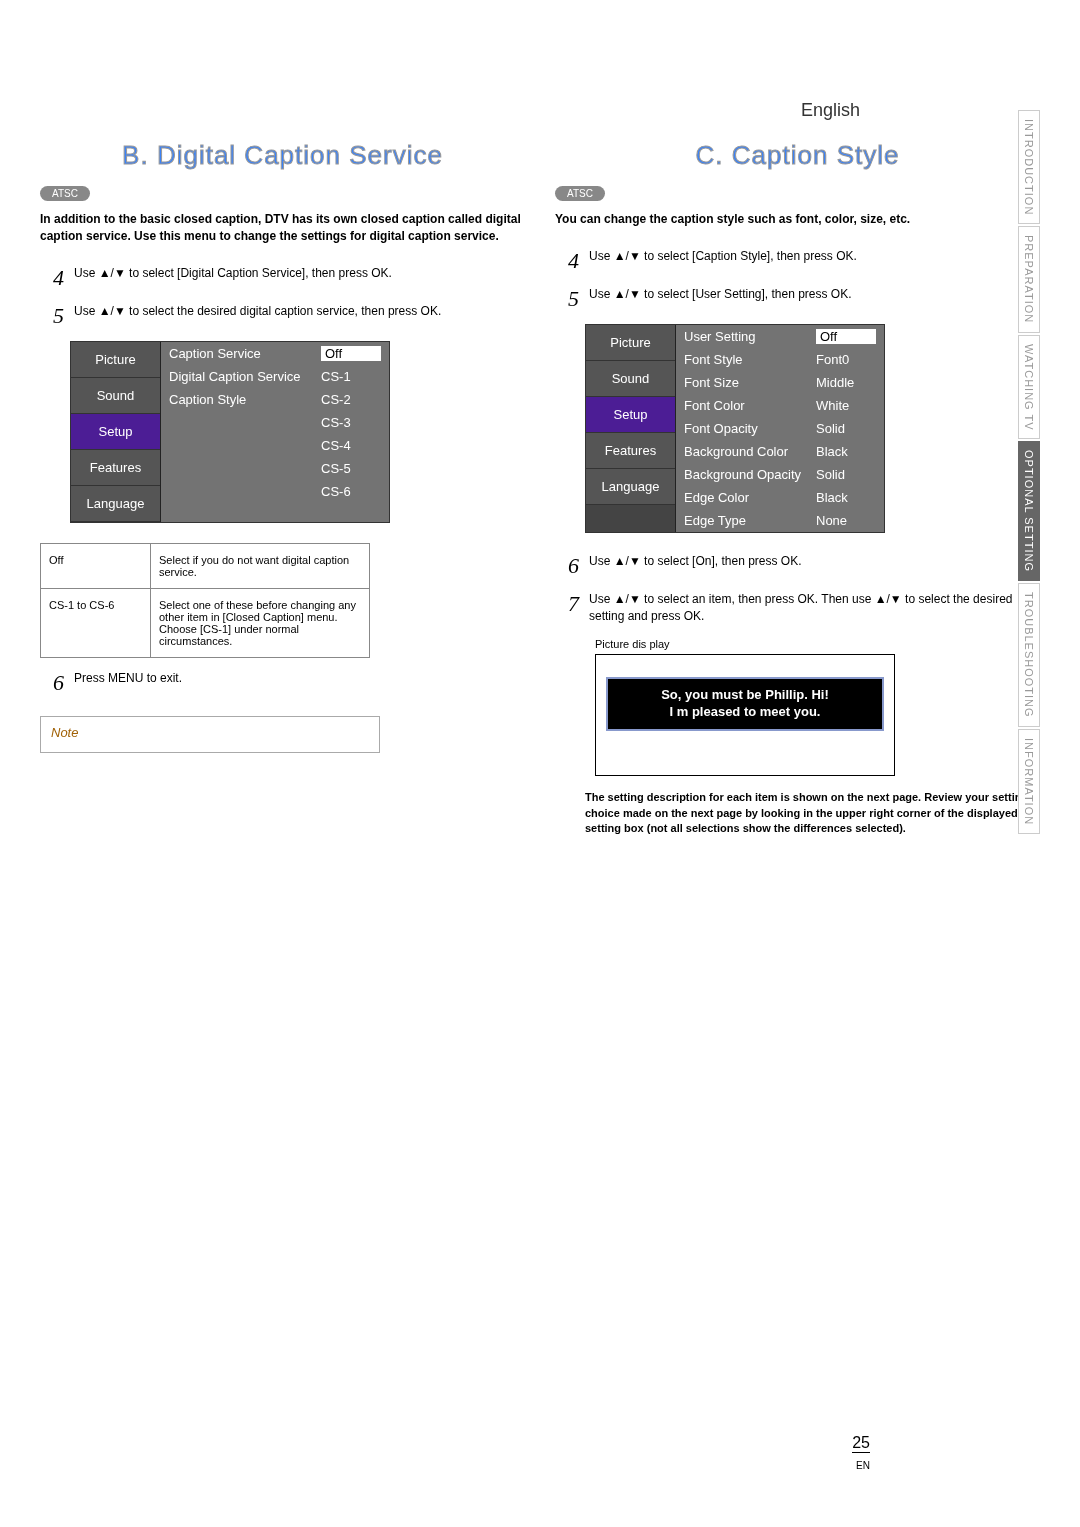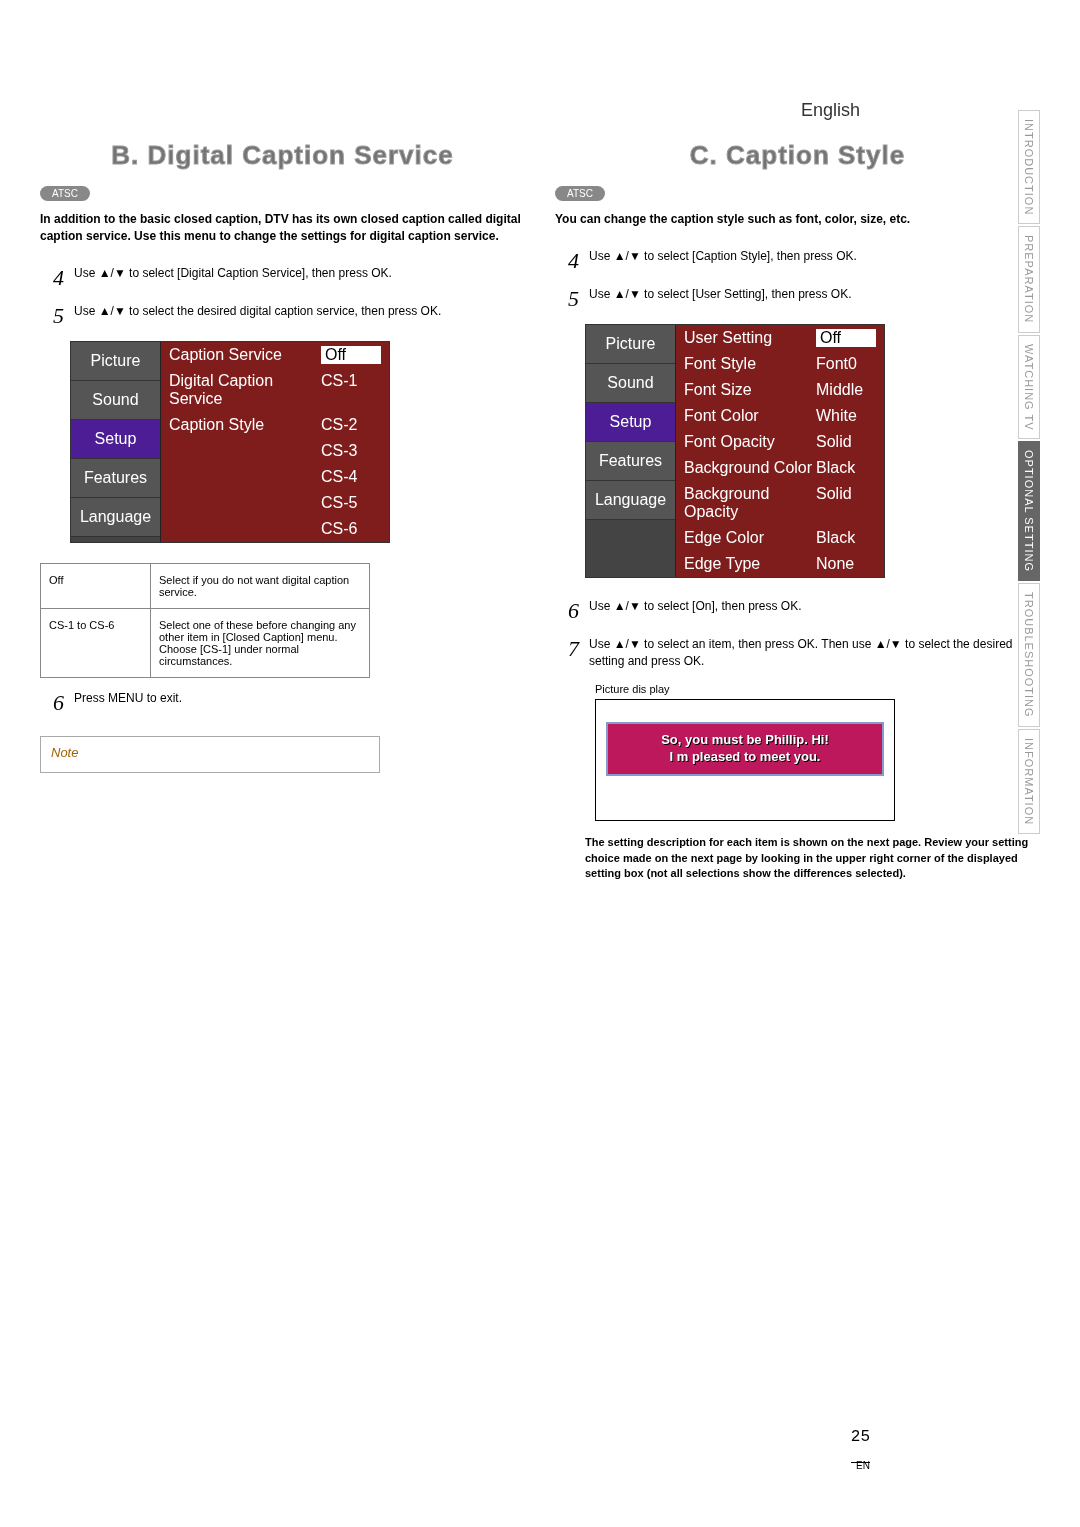--- a/index.html
+++ b/index.html
@@ -5,50 +5,50 @@
   * { box-sizing: border-box; margin: 0; padding: 0; }
   html, body { width: 1080px; height: 1527px; background: #fff; font-family: Arial, sans-serif; color: #000; }
   .page { position: relative; width: 1080px; height: 1527px; padding: 100px 40px 40px 40px; }
   .lang-label { position: absolute; top: 100px; right: 220px; font-weight: normal; color: #333; font-size: 18px; }
   .side-tabs { position: absolute; right: 40px; top: 110px; display: flex; flex-direction: column; gap: 2px; }
   .side-tab { writing-mode: vertical-rl; text-orientation: mixed; font-size: 11px; color: #999; border: 1px solid #ccc; padding: 8px 4px; background: #fff; letter-spacing: 1px; }
   .side-tab.active { background: #666; color: #fff; border-color: #666; }
   .cols { display: flex; gap: 30px; }
   .col { flex: 1; min-width: 0; }
   .section-title { font-size: 26px; color: #bbb; text-align: center; margin: 40px 0 12px; font-weight: normal; letter-spacing: 1px; }
-  .section-title .stroke { -webkit-text-stroke: 1px #999; color: #737373; font-weight: bold; }
+  .section-title .stroke { -webkit-text-stroke: 1px #999; color: #3b82f6; font-weight: normal; }
   .badge { display: inline-block; background: #888; color: #fff; font-size: 10px; padding: 2px 12px; border-radius: 10px; margin-bottom: 10px; }
   .intro { font-size: 12px; font-weight: bold; line-height: 1.4; margin-bottom: 20px; }
   .step { display: flex; align-items: flex-start; gap: 10px; margin: 12px 0; font-size: 12px; }
   .step-num { font-family: Georgia, serif; font-size: 22px; font-style: italic; width: 24px; text-align: right; flex-shrink:0; }
   .step-body { flex: 1; line-height: 1.4; }
-  .menu-panel { display: flex; border: 1px solid #333; width: 320px; margin: 10px 0 20px 30px; font-size: 16px; color: #fff; justify-content: flex-end; }
+  .menu-panel { display: flex; border: 1px solid #333; width: 320px; margin: 10px 0 20px 30px; font-size: 13px; color: #fff; justify-content: flex-end; }
   .menu-left { width: 90px; background: #444; border-right: 1px solid #222; }
   .menu-left div { padding: 10px 8px; text-align: center; background: #555; border-bottom: 1px solid #333; }
   .menu-left div.sel { background: #4c1d95; }
-  .menu-right { flex: 1; background: #7f1d1d; }
+  .menu-right { flex: 1; background: #737373; }
   .menu-right .row { display: flex; padding: 4px 8px; }
   .menu-right .row .label { flex: 1; }
   .menu-right .row .val { width: 60px; }
   .menu-right .row.hl .val { background: #fff; color: #000; padding: 0 4px; }
   .opt-table { border-collapse: collapse; width: 330px; margin-left: 0; font-size: 11px; }
   .opt-table td { border: 1px solid #888; padding: 10px 8px; vertical-align: top; }
   .opt-table td:first-child { width: 110px; }
   .note-box { border: 1px solid #aaa; padding: 8px 10px; margin-top: 20px; font-size: 11px; width: 340px; }
   .note-box .nlabel { color: #a16207; font-style: italic; font-size: 13px; display:block; margin-bottom:4px; }
   .caption-preview { margin: 14px 0 8px 40px; width: 300px; }
   .preview-title { font-size: 11px; margin-bottom: 4px; }
   .preview-box { border: 1px solid #000; padding: 18px 6px 40px 6px; position: relative; }
-  .bubble { background: #be185d; color: #fff; border: 2px solid #8899cc; padding: 8px 4px; font-size: 13px; font-weight: bold; text-align: center; line-height:1.3; margin: 4px; }
+  .bubble { background: #000000; color: #fff; border: 2px solid #8899cc; padding: 8px 4px; font-size: 13px; font-weight: bold; text-align: center; line-height:1.3; margin: 4px; }
   .bubble .shadowtxt { text-shadow: 1px 1px 0 #000; display:block; }
   .legend { font-size: 10px; line-height: 1.4; margin-left: 40px; }
   .legend .item { margin-top: 2px; }
   .legend .sub { margin-left: 14px; }
   .closing { font-size: 11px; font-weight: bold; margin: 14px 0 0 30px; line-height:1.4; }
-  .page-num { position: absolute; right: 210px; bottom: 64px; font-size: 16px; border-bottom:1px solid #000; padding-bottom:16px;font-family:Liberation Mono, monospace; }
+  .page-num { position: absolute; right: 210px; bottom: 74px; font-size: 16px; border-bottom:1px solid #000; padding-bottom:0; }
   .page-num-sub { position: absolute; right: 210px; bottom: 56px; font-size: 10px; }
 </style>
 </head>
 <body>
 
 <div class="page">
   <div class="lang-label">English</div>
 
   <div class="side-tabs">
     <div class="side-tab">INTRODUCTION</div>

